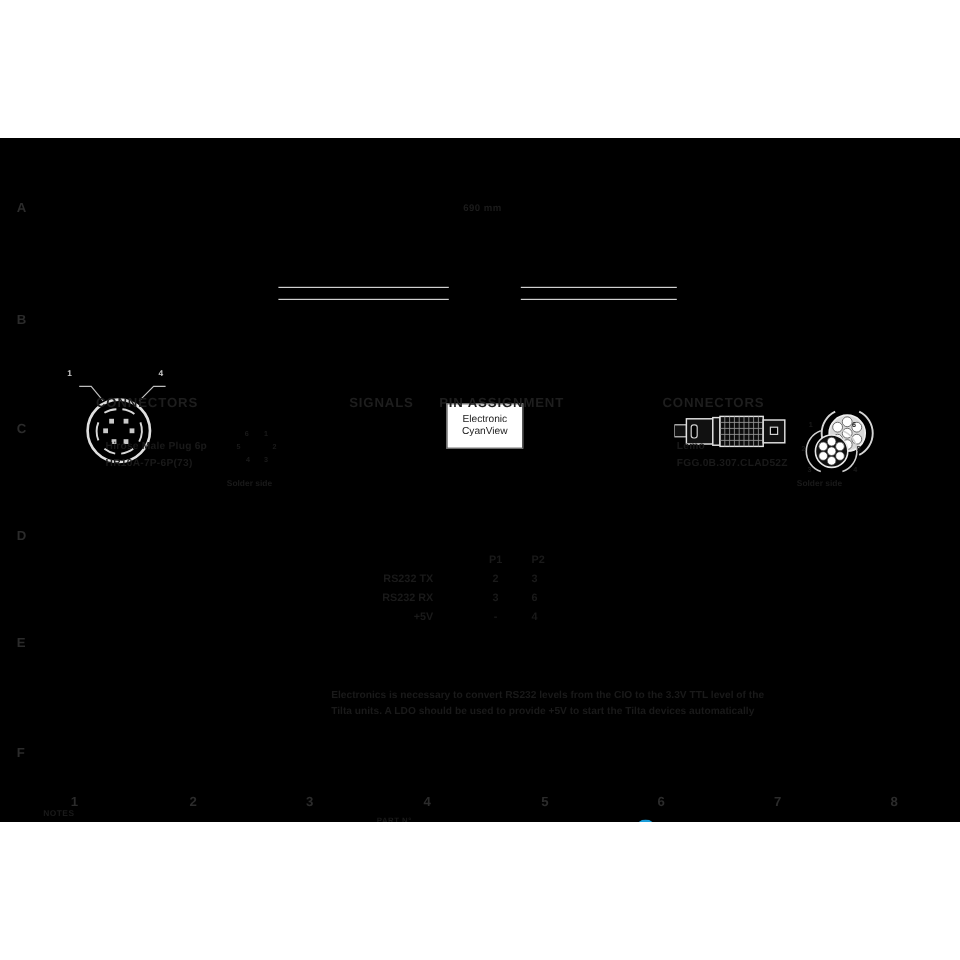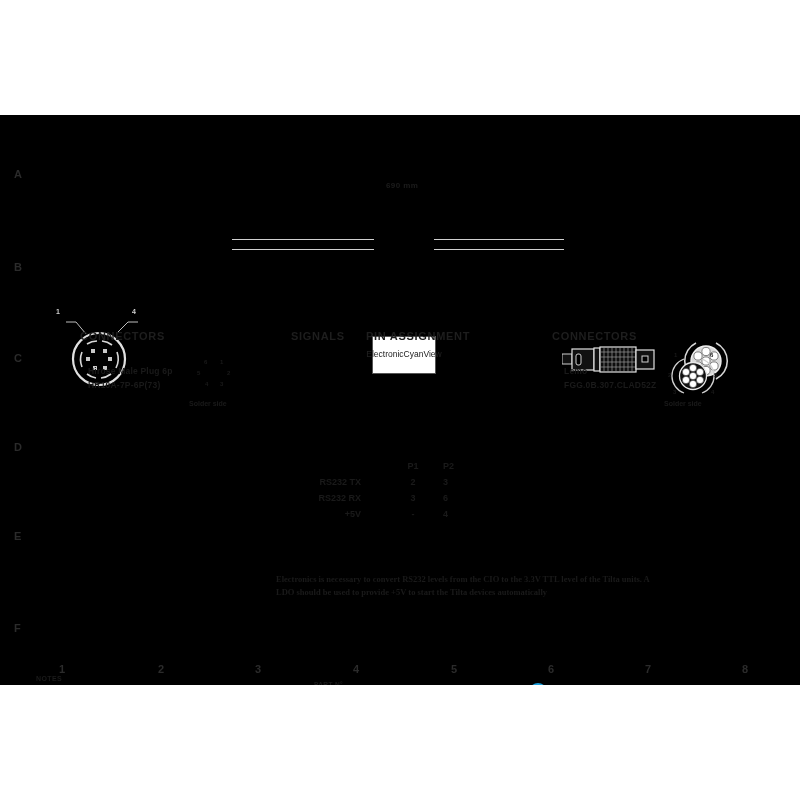--- a/index.html
+++ b/index.html
@@ -87,21 +87,21 @@
   #ec-box {
     position: absolute;
     left: 372px;
     top: 221px;
     width: 64px;
     height: 38px;
     background: #ffffff;
     border: 1px solid #555;
     box-sizing: border-box;
     display: flex;
-    flex-direction: row;
+    flex-direction: column;
     align-items: center;
     justify-content: center;
     line-height: 1.15;
   }
   #ec-box span {
     color: #222;
     font-size: 8.5px;
     font-weight: 400;
     text-align: center;
   }
@@ -164,21 +164,20 @@
   
   #electronics-note {
     position: absolute;
     left: 276px;
     top: 458px;
     width: 380px;
     color: #1a1a1a;
     font-size: 8.5px;
     font-weight: 700;
     line-height: 1.55;
-    font-family: Liberation Serif, serif;
   }
 
   
   #notes-block {
     position: absolute;
     left: 36px;
     top: 560px;
     width: 260px;
   }
   #notes-title {
@@ -223,21 +222,21 @@
 
     <div class="col-number" style="left:59px">1</div>
     <div class="col-number" style="left:158px">2</div>
     <div class="col-number" style="left:255px">3</div>
     <div class="col-number" style="left:353px">4</div>
     <div class="col-number" style="left:451px">5</div>
     <div class="col-number" style="left:548px">6</div>
     <div class="col-number" style="left:645px">7</div>
     <div class="col-number" style="left:742px">8</div>
 
-    <div class="dim-label" style="left:386px; top:66px">690 mm</div>
+    <div class="dim-label" style="left:386px; top:54px">690 mm</div>
 
     <div id="hirose-connector">
       <svg width="60" height="60" viewBox="0 0 60 60">
         <circle cx="29" cy="29" r="26" fill="#000" stroke="#e0e0e0" stroke-width="2.2"></circle>
 
         <path d="M 17 14 A 20 20 0 0 1 27 11" fill="none" stroke="#d8d8d8" stroke-width="1.6"></path>
         <path d="M 32 11 A 20 20 0 0 1 42 15" fill="none" stroke="#d8d8d8" stroke-width="1.6"></path>
         <path d="M 47 22 A 20 20 0 0 1 46 38" fill="none" stroke="#d8d8d8" stroke-width="1.6"></path>
         <path d="M 41 44 A 20 20 0 0 1 31 48" fill="none" stroke="#d8d8d8" stroke-width="1.6"></path>
         <path d="M 26 48 A 20 20 0 0 1 17 44" fill="none" stroke="#d8d8d8" stroke-width="1.6"></path>

